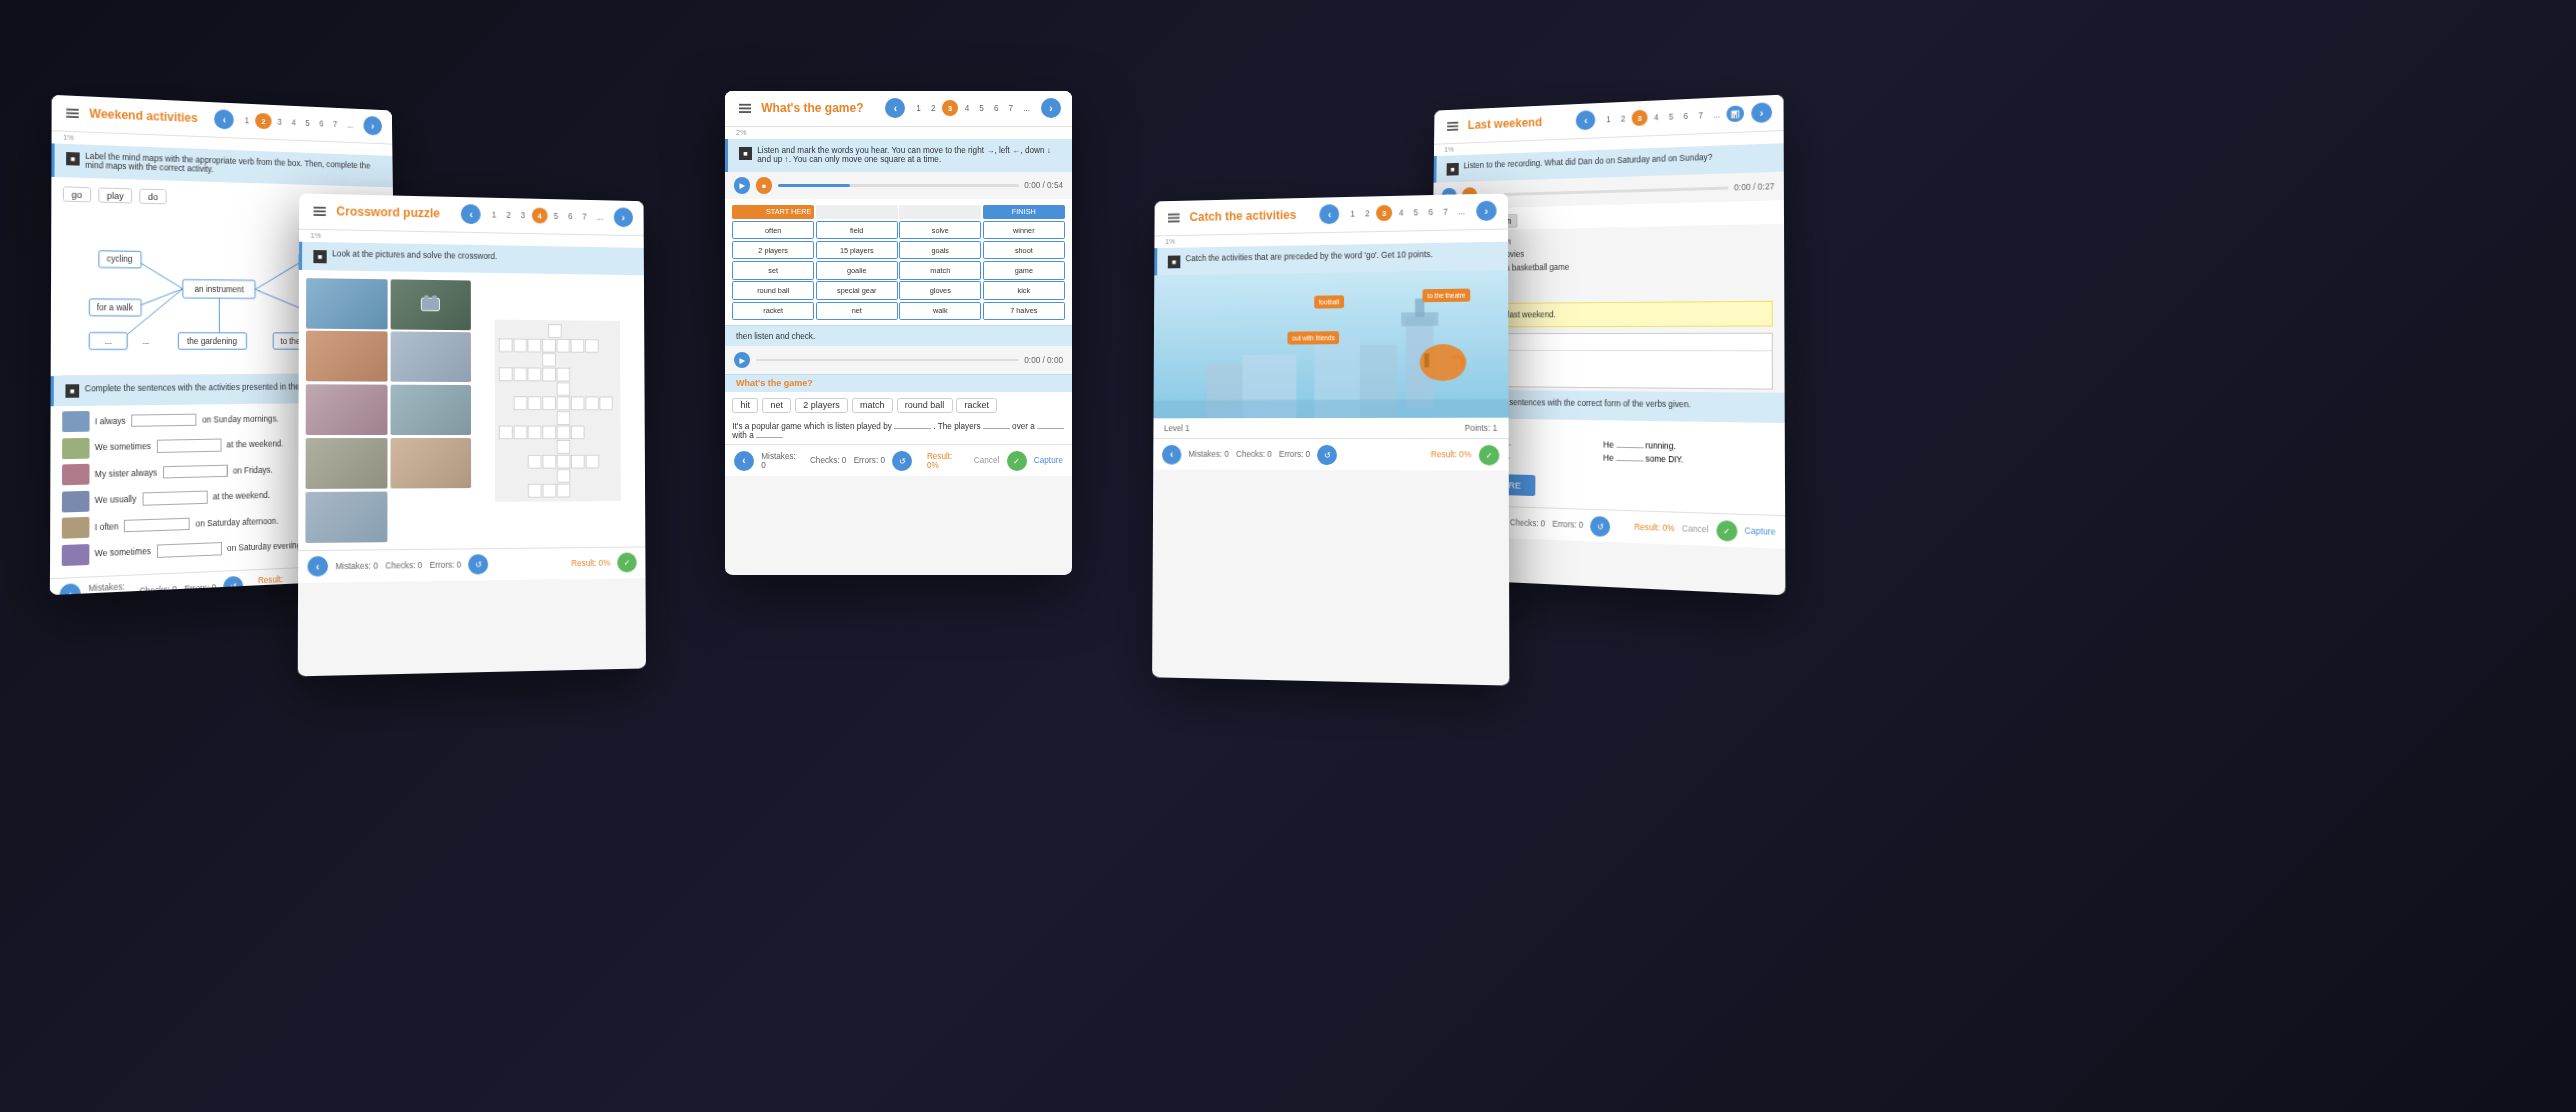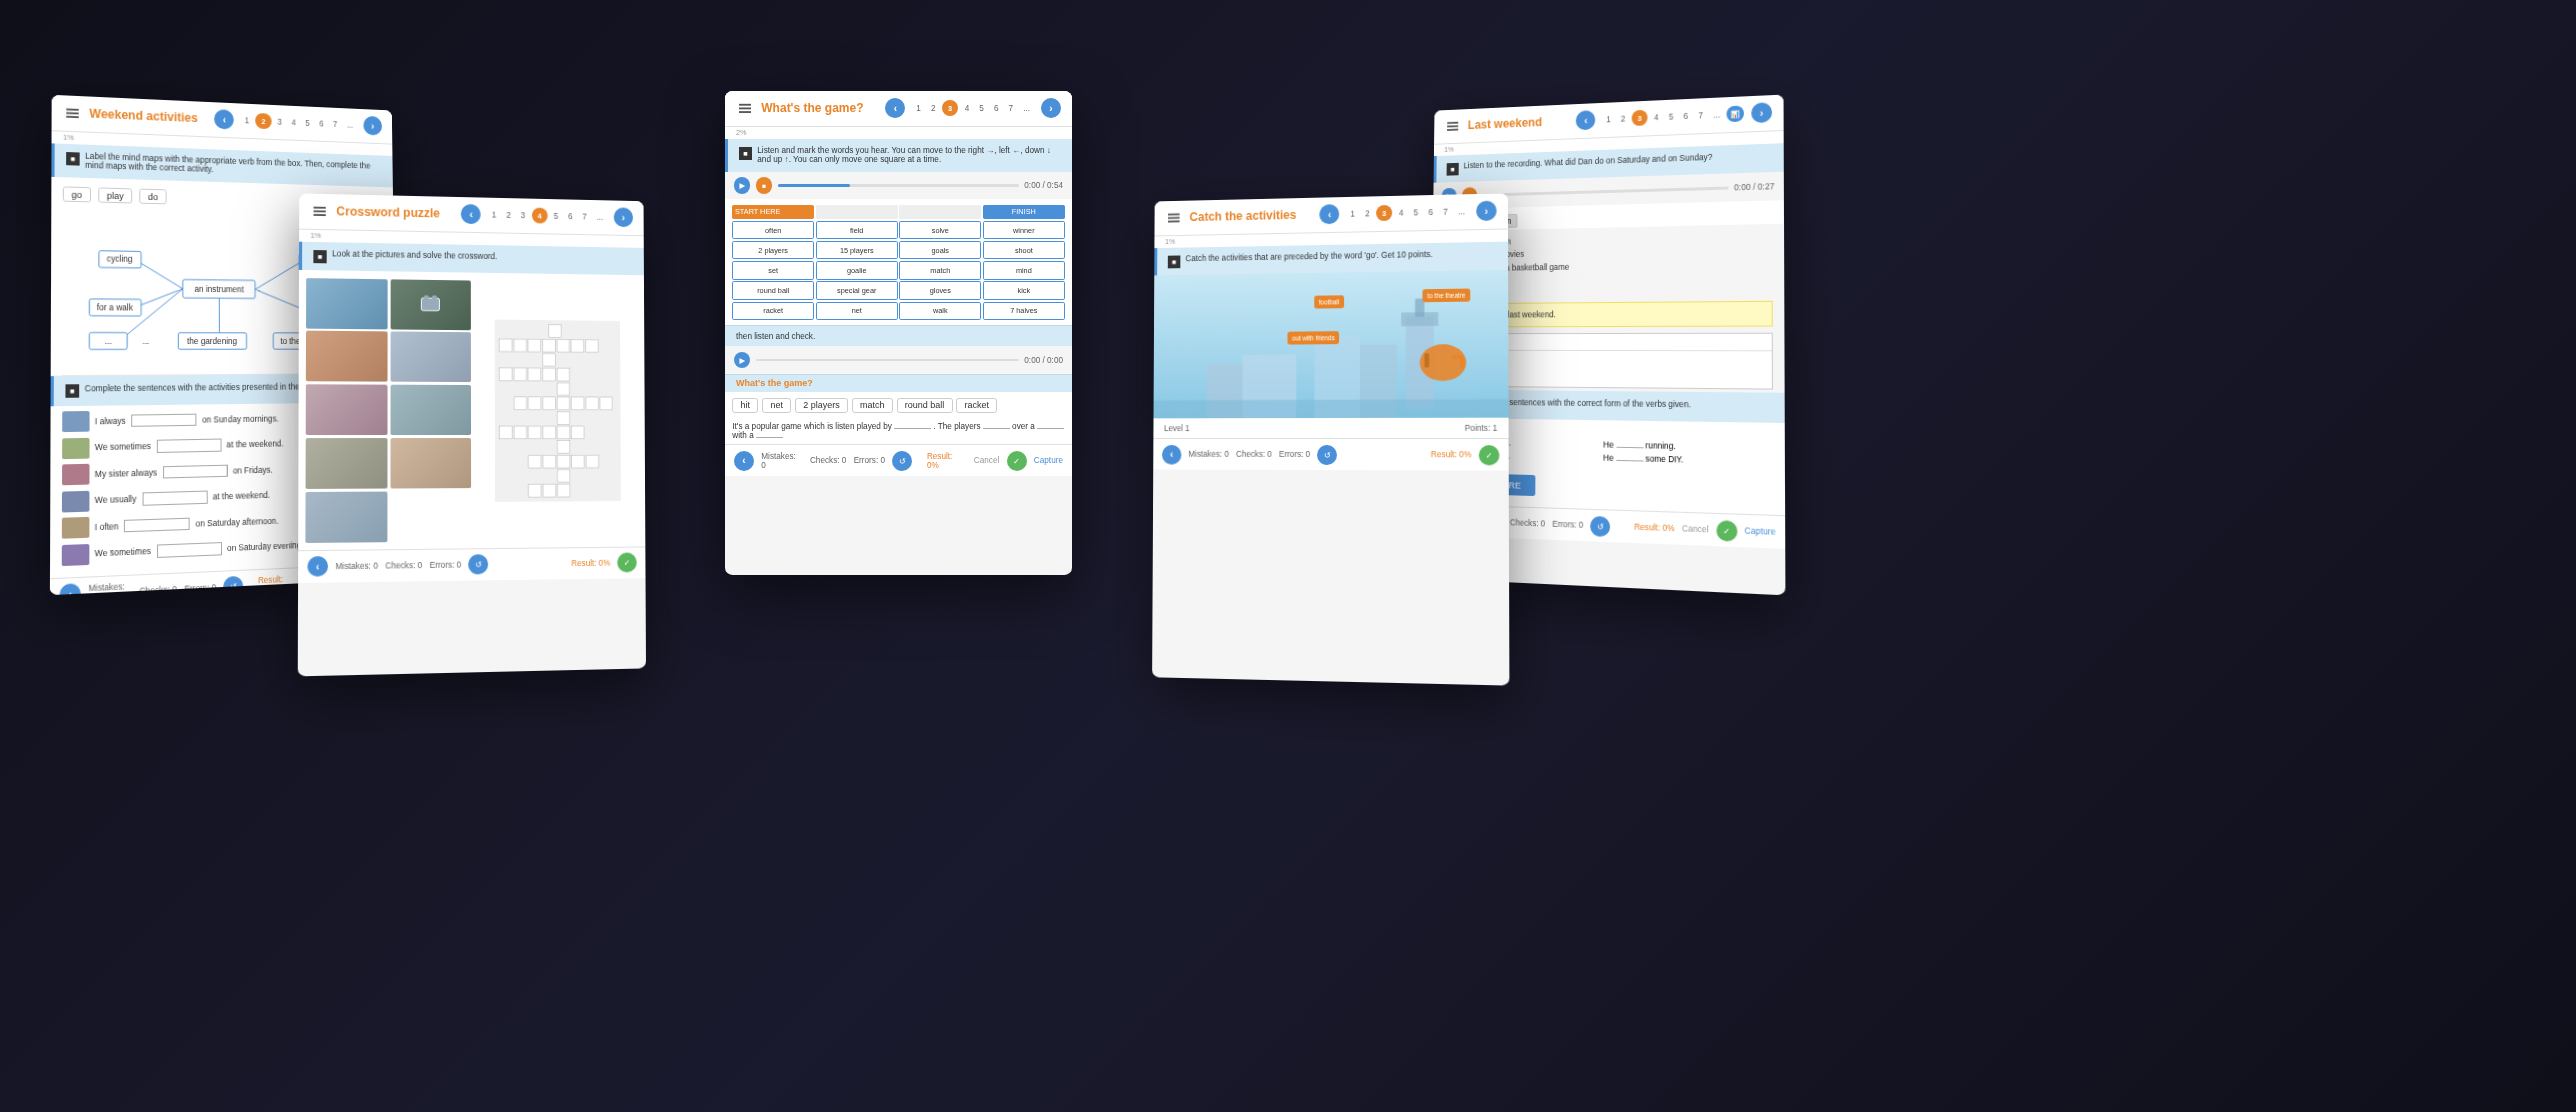--- a/index.html
+++ b/index.html
@@ -680,39 +680,39 @@
       <div class="play-btn blue">▶</div>
       <div class="play-btn" style="background:#e8852a;font-size:6.4px;">■</div>
       <div class="progress-bar">
           <div class="progress-fill"></div>
         </div>
       <span>0:00 / 0:54</span>
     </div>
 
     <div style="padding:5.5px 7.3px;background:white;">
       <div style="display:flex;gap:1.8px;margin-bottom:1.8px;">
-        <div style="flex:1;background:#e8852a;color:white;text-align:left;font-size:7.3px;padding:2.7px;border-radius:1.8px;">START HERE</div>
+        <div style="flex:1;background:#e8852a;color:white;text-align:right;font-size:7.3px;padding:2.7px;border-radius:1.8px;">START HERE</div>
         <div style="flex:1;background:#eee;text-align:center;font-size:7.3px;padding:2.7px;border-radius:1.8px;"></div>
         <div style="flex:1;background:#eee;text-align:center;font-size:7.3px;padding:2.7px;border-radius:1.8px;"></div>
         <div style="flex:1;background:#4a90d9;color:white;text-align:center;font-size:7.3px;padding:2.7px;border-radius:1.8px;">FINISH</div>
       </div>
 
       <div style="display:grid;grid-template-columns:repeat(4,1fr);gap:1.8px;">
         <div class="word-cell">often</div>
         <div class="word-cell">field</div>
         <div class="word-cell">solve</div>
         <div class="word-cell">winner</div>
         <div class="word-cell">2 players</div>
         <div class="word-cell">15 players</div>
         <div class="word-cell">goals</div>
         <div class="word-cell">shoot</div>
         <div class="word-cell">set</div>
         <div class="word-cell">goalie</div>
         <div class="word-cell">match</div>
-        <div class="word-cell">mind</div>
+        <div class="word-cell">game</div>
         <div class="word-cell">round ball</div>
         <div class="word-cell">special gear</div>
         <div class="word-cell">gloves</div>
         <div class="word-cell">kick</div>
         <div class="word-cell">racket</div>
         <div class="word-cell">net</div>
         <div class="word-cell">walk</div>
         <div class="word-cell">7 halves</div>
       </div>
     </div>

